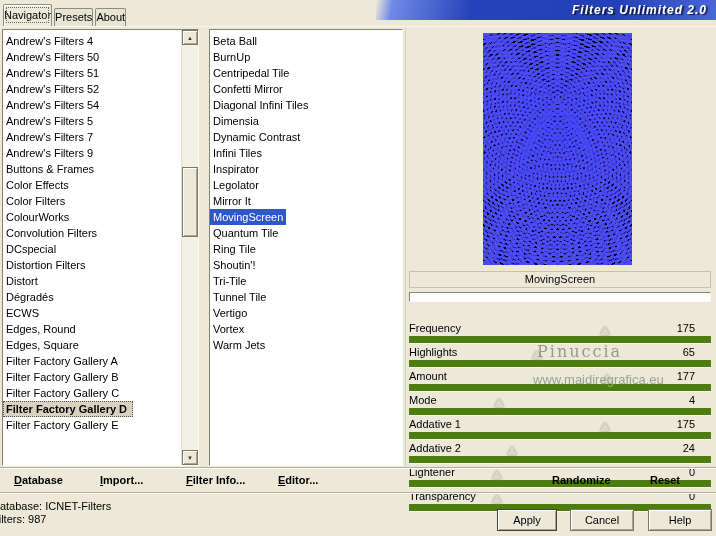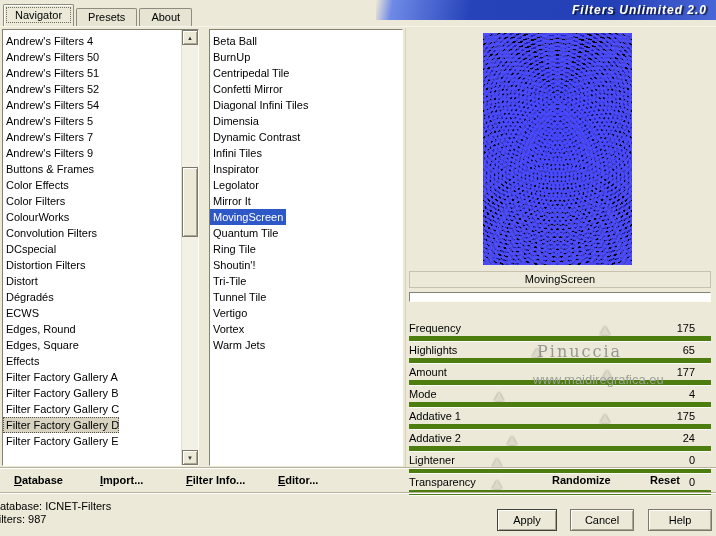--- a/index.html
+++ b/index.html
@@ -17,40 +17,40 @@
   }
   .title-graphic span {
     font-style:italic; font-weight:bold; font-size:12px; color:#fff; letter-spacing:1px;
     text-shadow:2px 1px 1px rgba(0,0,0,0.65);
     white-space:nowrap;
   }
 
   
   .tabs { position:absolute; top:4px; left:3px; display:flex; align-items:flex-end; z-index:3; }
   .tab {
-    height:17px; line-height:17px; padding:0 11px; margin-right:2px;
+    height:17px; line-height:17px; padding:0 0; margin-right:2px;
     background:#e7e4d3; border:1px solid #8e8c7e; border-bottom:none;
     border-radius:2px 2px 0 0; cursor:default; white-space:nowrap;
   }
   .tab.active {
     height:21px; line-height:20px; background:#ece9d8; position:relative;
     box-shadow:inset 1px 1px 0 #fff; outline:1px dotted #6e6c60; outline-offset:-4px;
   }
   .tab-baseline { position:absolute; top:26px; left:0; width:716px; height:1px; background:#f7f5ea; }
 
   
   .list {
     position:absolute; top:29px; height:437px; background:#fff;
     border:1px solid; border-color:#848275 #fdfdf6 #fdfdf6 #848275;
     box-sizing:border-box; padding-top:3px; overflow:hidden;
   }
   .list-left { left:2px;  width:197px; }
   .list-mid  { left:209px; width:194px; }
   .cat, .flt { height:16px; line-height:16px; padding:0 3px; white-space:nowrap; }
-  .cat.selected { width:max-content; background:#d7d3c0; outline:1px dotted #55524a; outline-offset:-1px; padding-right:0; }
+  .cat.selected { width:max-content; background:#d7d3c0; outline:1px dotted #55524a; outline-offset:-1px; padding-right:6px;font-weight:bold; }
   .flt { width:max-content; }
   .flt.selected { background:#2e58c8; color:#fff; }
 
   
   .scrollbar { position:absolute; top:0; right:0; bottom:0; width:16px; background:#f3f1e6; border-left:1px solid #e2dfcd; }
   .raised { background:#ece9d8; border:1px solid #7b786a; box-shadow:inset 1px 1px 0 #fff, inset -1px -1px 0 #a9a593; box-sizing:border-box; }
   .sb-btn { position:absolute; left:0; width:16px; height:15px; text-align:center; font-size:6px; line-height:14px; color:#333; }
   .sb-up { top:0; } .sb-down { bottom:0; }
   .sb-thumb { position:absolute; left:0; width:16px; top:137px; height:70px; }
 
@@ -70,21 +70,21 @@
     position:absolute; left:3px; right:5px; top:243px; height:15px; line-height:15px;
     text-align:center; background:#ece9d8; border:1px solid #c6c2ae;
   }
   .progress {
     position:absolute; left:3px; right:5px; top:264px; height:8px;
     background:#fff; border:1px solid; border-color:#848275 #fdfdf6 #fdfdf6 #848275;
   }
 
   
   .sliders { position:absolute; left:3px; right:5px; top:291px; }
-  .sl-row { position:relative; display:flex; align-items:center; height:17px; border-bottom:5px solid #4d7c0f; box-shadow:0 1px 0 rgba(255,255,255,0.85); }
+  .sl-row { position:relative; display:flex; align-items:center; height:17px; border-bottom:7px solid #4d7c0f; box-shadow:0 1px 0 rgba(255,255,255,0.85); }
   .sl-label { flex:0 0 88px; }
   .sl-track { position:relative; flex:1; height:100%; }
   .sl-thumb {
     position:absolute; bottom:1px; width:0; height:0;
     border-left:5px solid transparent; border-right:5px solid transparent;
     border-bottom:9px solid #ddd9ca; transform:translateX(-5px);
     filter:drop-shadow(0 0 1px #8f8c7c);
   }
   .sl-value { flex:0 0 40px; text-align:right; padding-right:16px; }
 
@@ -139,21 +139,20 @@
       <div class="cat">Color Filters</div>
       <div class="cat">ColourWorks</div>
       <div class="cat">Convolution Filters</div>
       <div class="cat">DCspecial</div>
       <div class="cat">Distortion Filters</div>
       <div class="cat">Distort</div>
       <div class="cat">Dégradés</div>
       <div class="cat">ECWS</div>
       <div class="cat">Edges, Round</div>
       <div class="cat">Edges, Square</div>
-      <div class="cat">Effects</div>
       <div class="cat">Filter Factory Gallery A</div>
       <div class="cat">Filter Factory Gallery B</div>
       <div class="cat">Filter Factory Gallery C</div>
       <div class="cat selected">Filter Factory Gallery D</div>
       <div class="cat">Filter Factory Gallery E</div>
     <div class="scrollbar">
       <div class="sb-btn sb-up raised">▲</div>
       <div class="sb-thumb raised"></div>
       <div class="sb-btn sb-down raised">▼</div>
     </div>

